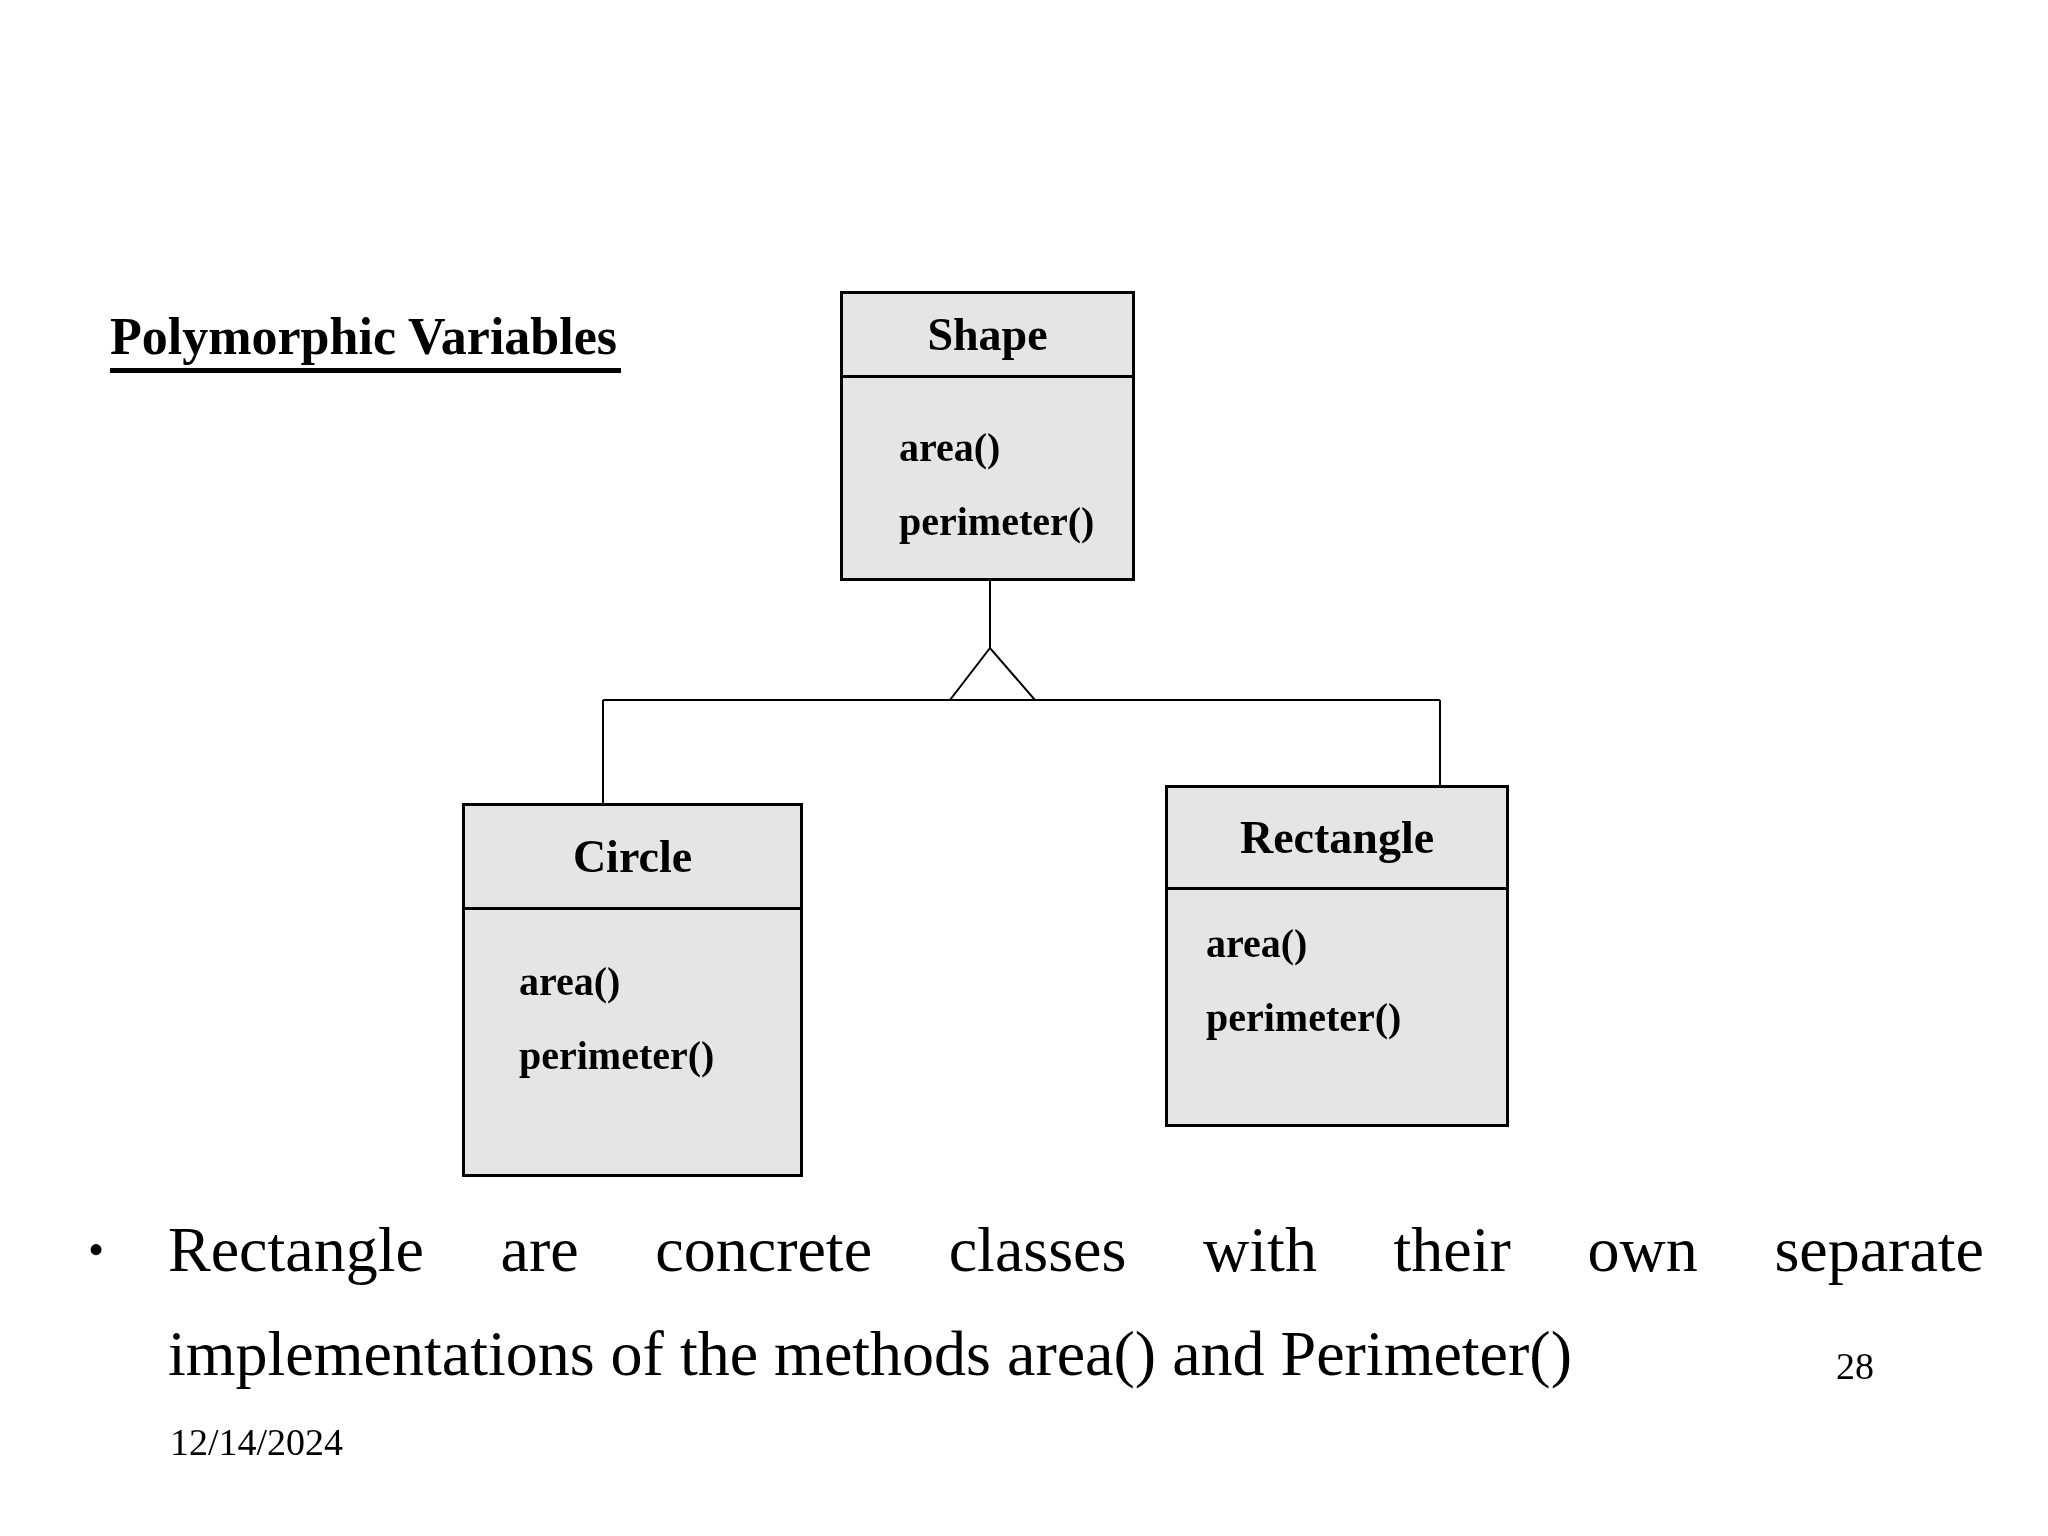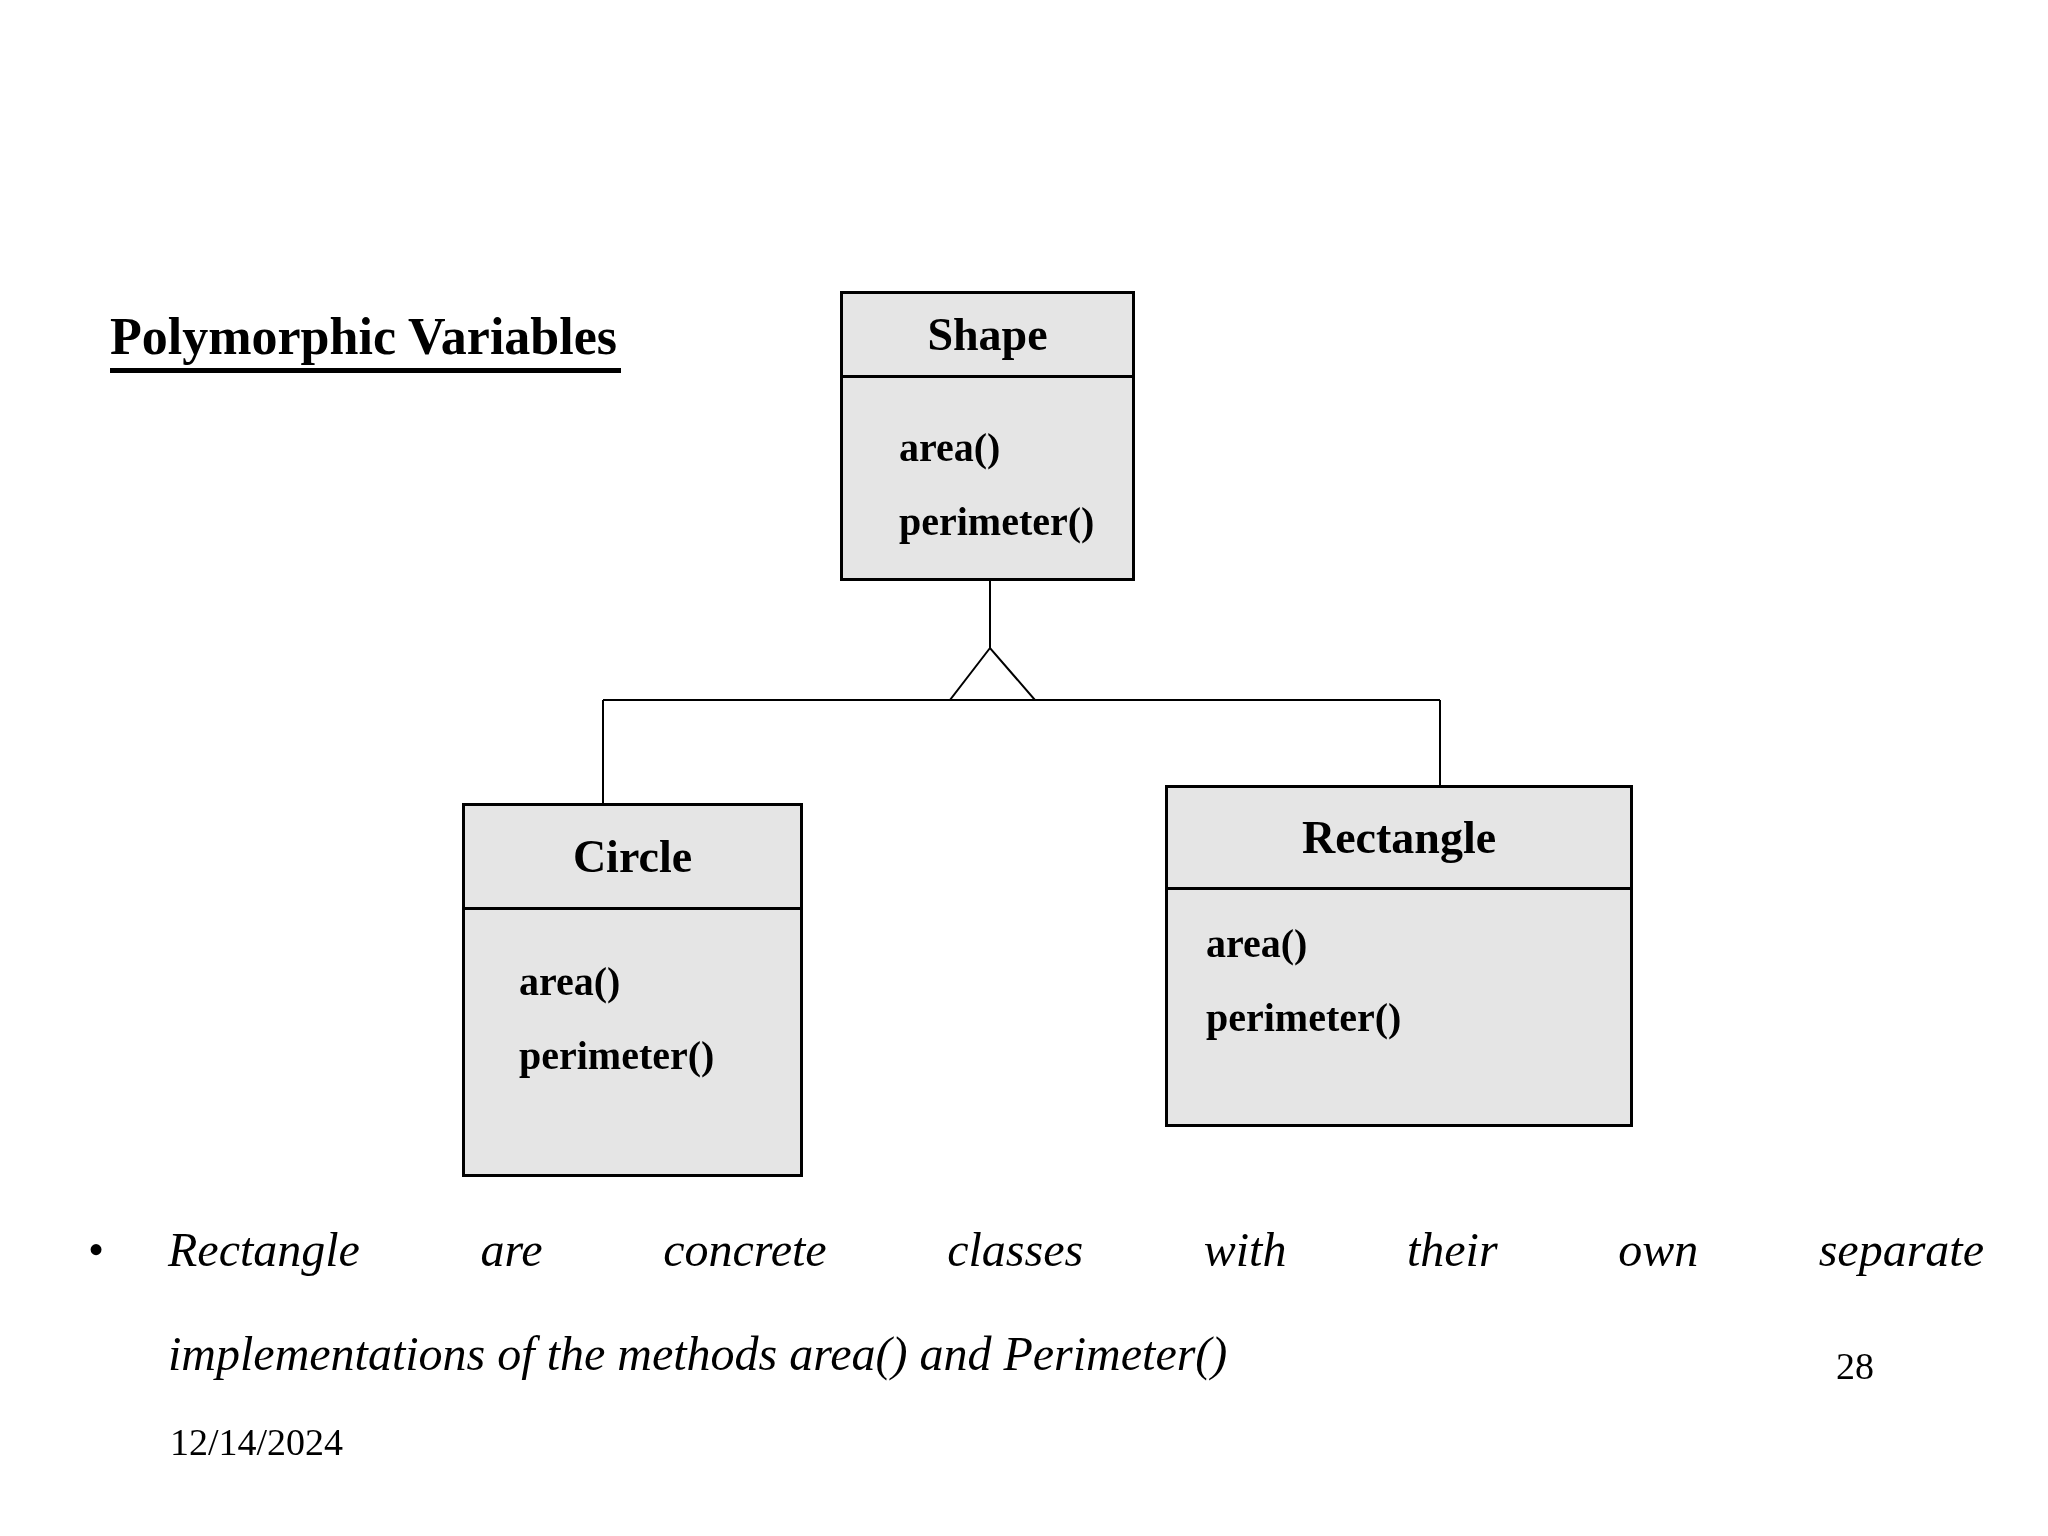--- a/index.html
+++ b/index.html
@@ -66,21 +66,21 @@
     align-items: center;
   }
   .uml-shape { left: 840px; top: 291px; width: 295px; height: 290px; }
   .uml-shape .uml-header { height: 84px; }
   .uml-shape .uml-body { padding: 32px 0 0 56px; }
 
   .uml-circle { left: 462px; top: 803px; width: 341px; height: 374px; }
   .uml-circle .uml-header { height: 104px; }
   .uml-circle .uml-body { padding: 34px 0 0 54px; }
 
-  .uml-rect { left: 1165px; top: 785px; width: 468px; height: 342px; }
+  .uml-rect { left: 1165px; top: 785px; width: 344px; height: 342px; }
   .uml-rect .uml-header { height: 102px; }
   .uml-rect .uml-body { padding: 16px 0 0 38px; }
 
   .connectors {
     position: absolute;
     left: 0;
     top: 0;
     width: 2048px;
     height: 1536px;
     pointer-events: none;
@@ -103,23 +103,22 @@
     display: flex;
     align-items: flex-start;
   }
   .bullet-marker {
     flex: 0 0 80px;
     font-size: 46px;
     line-height: 104px;
   }
   .bullet-text {
     flex: 1 1 auto;
-    font-size: 48px;
+    font-size: 64px;
     line-height: 104px;
-    font-style: italic;
   }
   .bullet-line-justified {
     text-align: justify;
     text-align-last: justify;
     white-space: normal;
   }
   .bullet-line-plain {
     text-align: left;
   }
   .footer-date {

